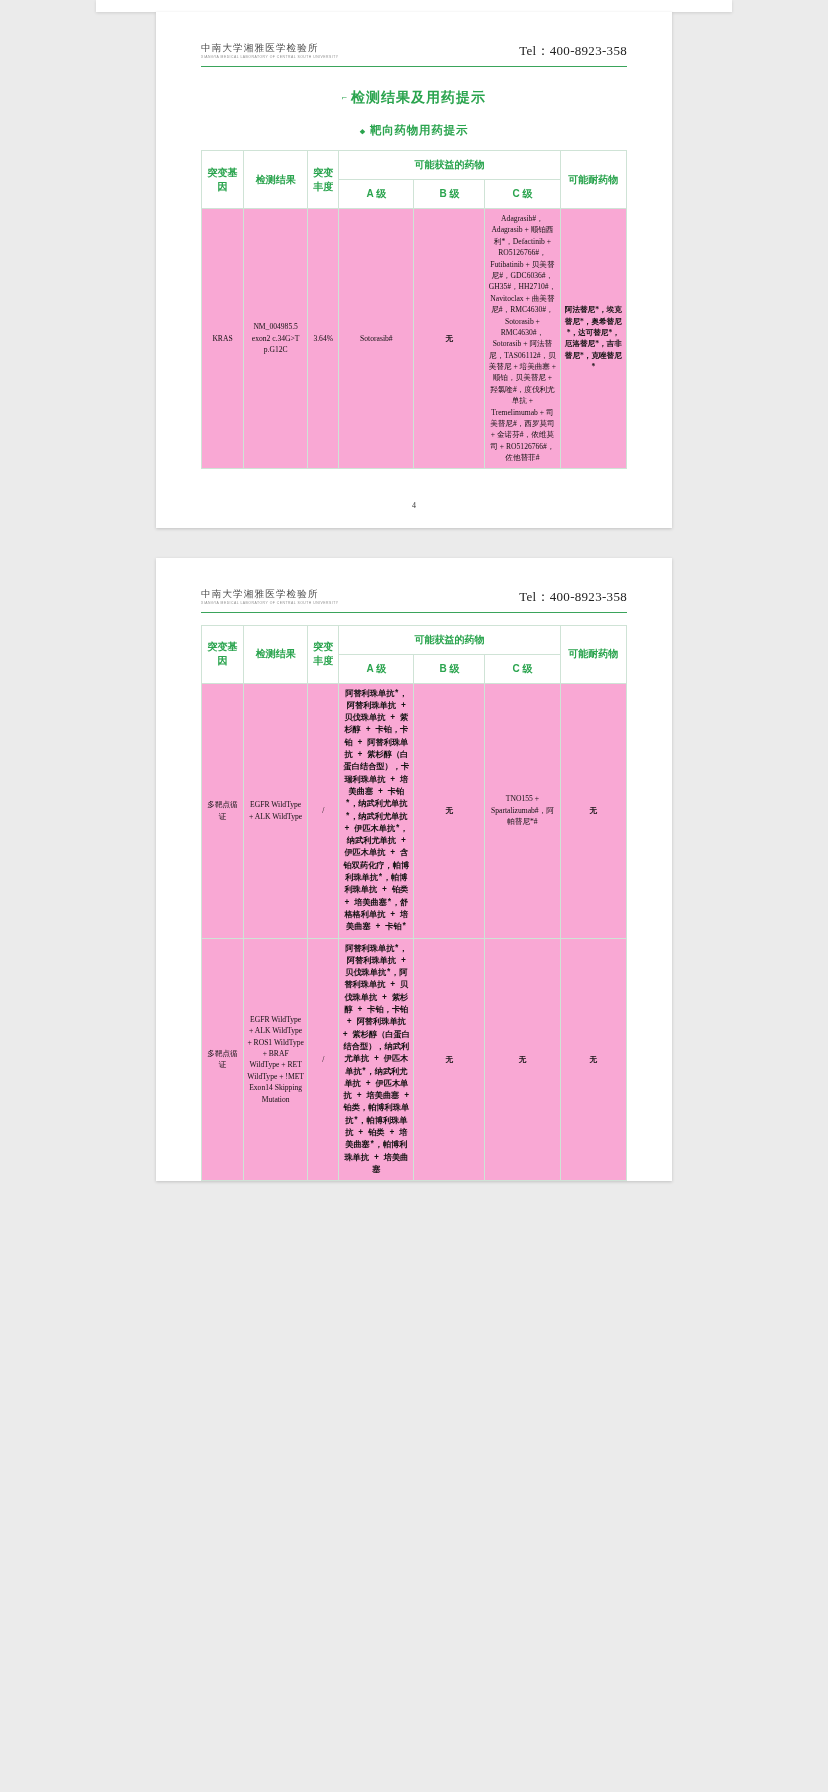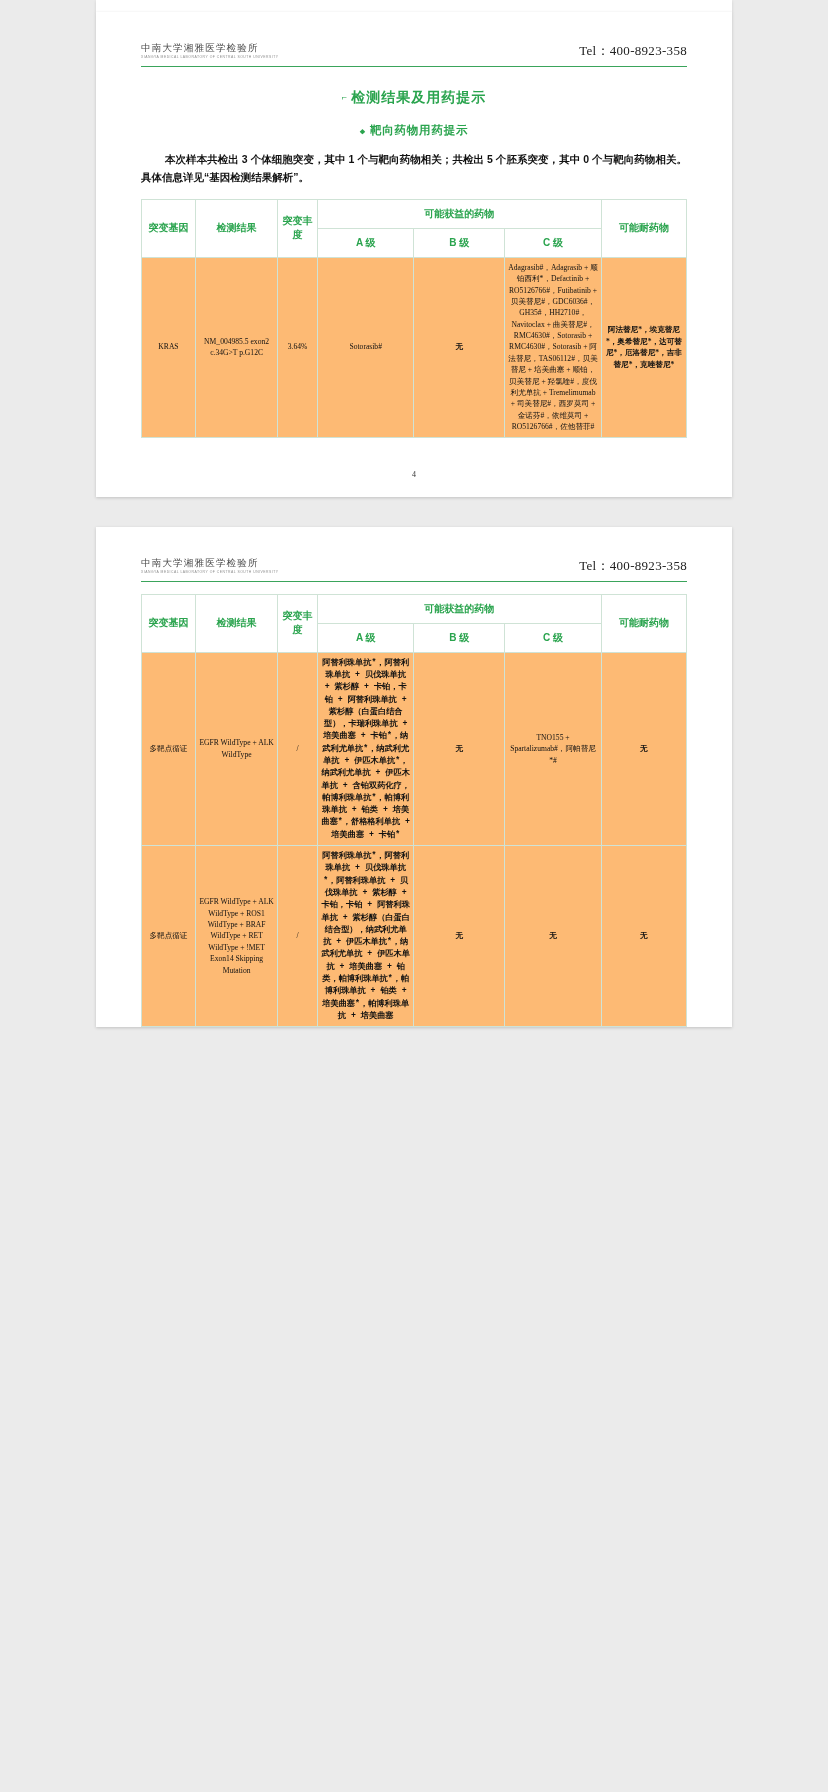--- a/index.html
+++ b/index.html
@@ -5,21 +5,21 @@
   html,body{margin:0;padding:0;}
   body{
     width:828px;
     background:#ebebeb;
     font-family:"Liberation Serif", serif;
     -webkit-font-smoothing:antialiased;
   }
   .viewport{width:828px;min-height:1792px;position:relative;}
 
   .page{
-    width:636px;
+    width:516px;
     margin:0 auto 30px auto;
     background:#ffffff;
     box-shadow:0 1px 3px rgba(0,0,0,0.18);
     position:relative;
     box-sizing:border-box;
     padding:0 0 0 0;
   }
   .page.first{margin-top:0;padding-top:0;}
   .page-top-sliver{
     width:636px;margin:0 auto;background:#fff;height:12px;
@@ -45,21 +45,21 @@
   }
   .tel{
     font-family:"Liberation Serif", serif;
     font-size:13px;color:#222;letter-spacing:.3px;
   }
 
   
   .section-title{
     text-align:center;color:#2aa44e;font-weight:bold;
     font-size:14px;margin:22px 0 16px 0;letter-spacing:1px;
-    font-family:Liberation Mono, monospace;
+    font-family:Liberation Serif, serif;
   }
   .section-title .mark{font-size:9px;vertical-align:2px;margin-right:3px;}
   .sub-title{
     text-align:center;color:#2aa44e;font-weight:bold;
     font-size:11.5px;margin:9px 0 0 0;letter-spacing:.8px;
     font-family:Liberation Mono, monospace;
   }
   .sub-title .diamond{font-size:9px;margin-right:4px;}
 
   .para{
@@ -85,21 +85,21 @@
     color:#2aa44e;font-weight:bold;text-align:center;
     font-size:10px;
     font-family:"Liberation Sans", sans-serif;
     background:#fff;
     padding:7px 2px;
   }
   table.report thead th.grp{font-size:10px;}
   table.report tbody td{
     font-size:7.6px;line-height:1.5;text-align:center;color:#111;
     font-family:"Liberation Serif", serif;
-    background:#fdba74;
+    background:#f9a8d4;
   }
   td.gene{font-weight:normal;font-size:9px;font-family:"Liberation Serif",serif;}
   td.resist{
     font-weight:bold;font-size:8.2px;color:#111;
     font-family:"Liberation Sans", sans-serif;line-height:1.65;
   }
   td.none{font-size:8.5px;font-family:"Liberation Sans",sans-serif;font-weight:bold;}
   td.druglist{font-size:7.9px;line-height:1.7;}
   td.druglist.bold{font-weight:bold;font-family:Liberation Mono, monospace;font-size:8.2px;}
   td.freq{font-size:8.4px;}
@@ -139,21 +139,20 @@
       </div>
 
       <div class="section-title">
         <span class="mark">⌐</span><span>检测结果及用药提示</span>
       </div>
 
       <div class="sub-title">
         <span class="diamond">◆</span><span>靶向药物用药提示</span>
       </div>
 
-      <div class="para">本次样本共检出 3 个体细胞突变，其中 1 个与靶向药物相关；共检出 5 个胚系突变，其中 0 个与靶向药物相关。具体信息详见“基因检测结果解析”。</div>
 
       <table class="report">
         <colgroup>
           <col class="col-gene">
             <col class="col-result">
             <col class="col-freq">
           <col class="col-a">
             <col class="col-b">
             <col class="col-c">
             <col class="col-r">

